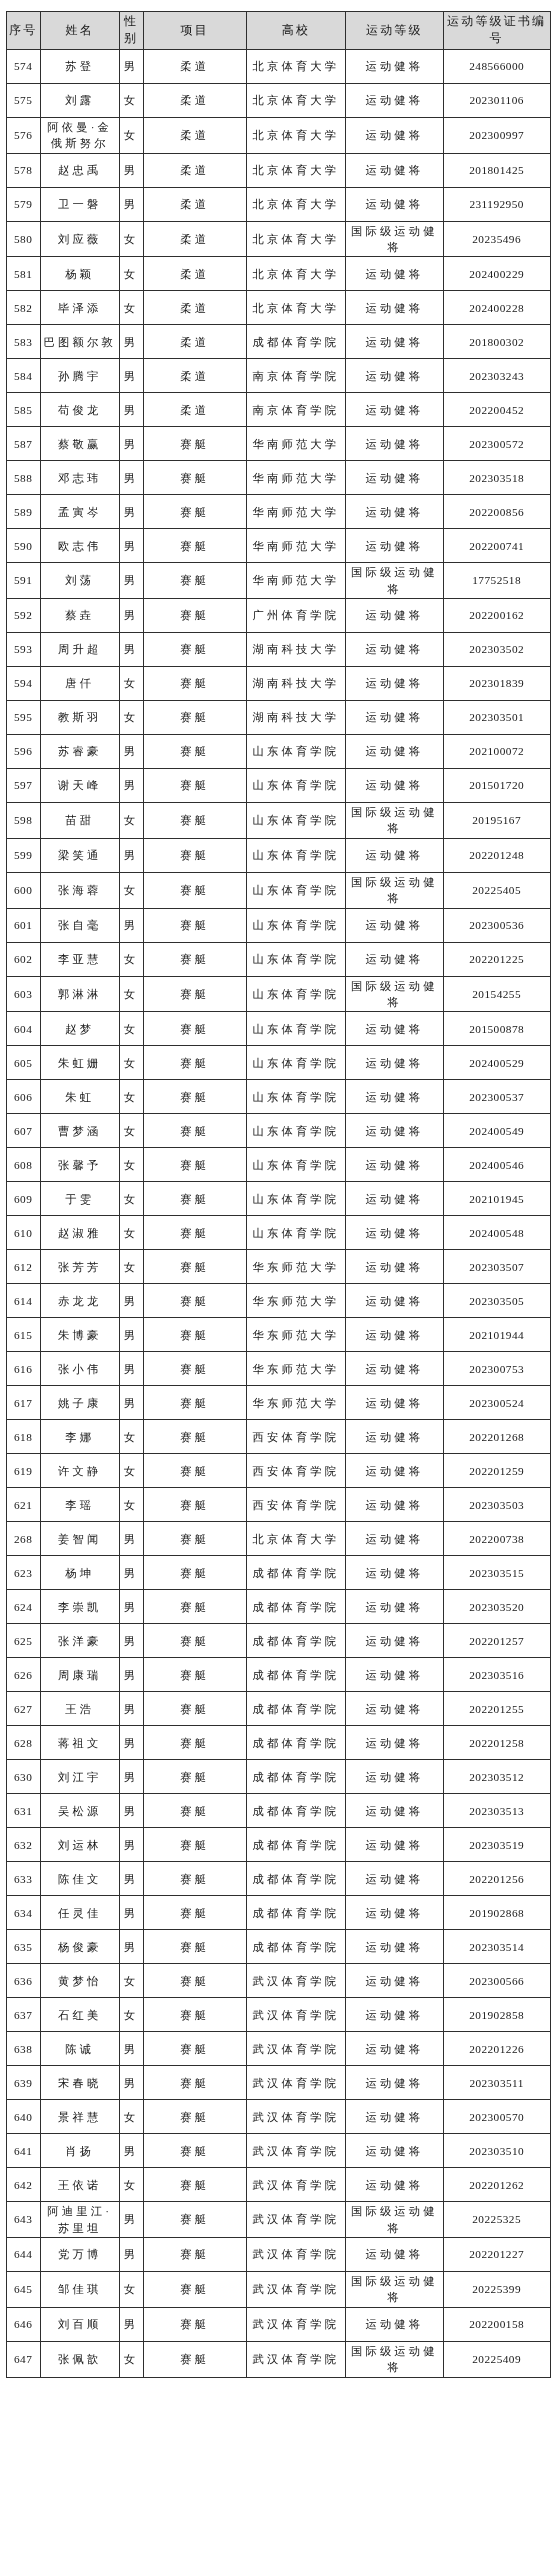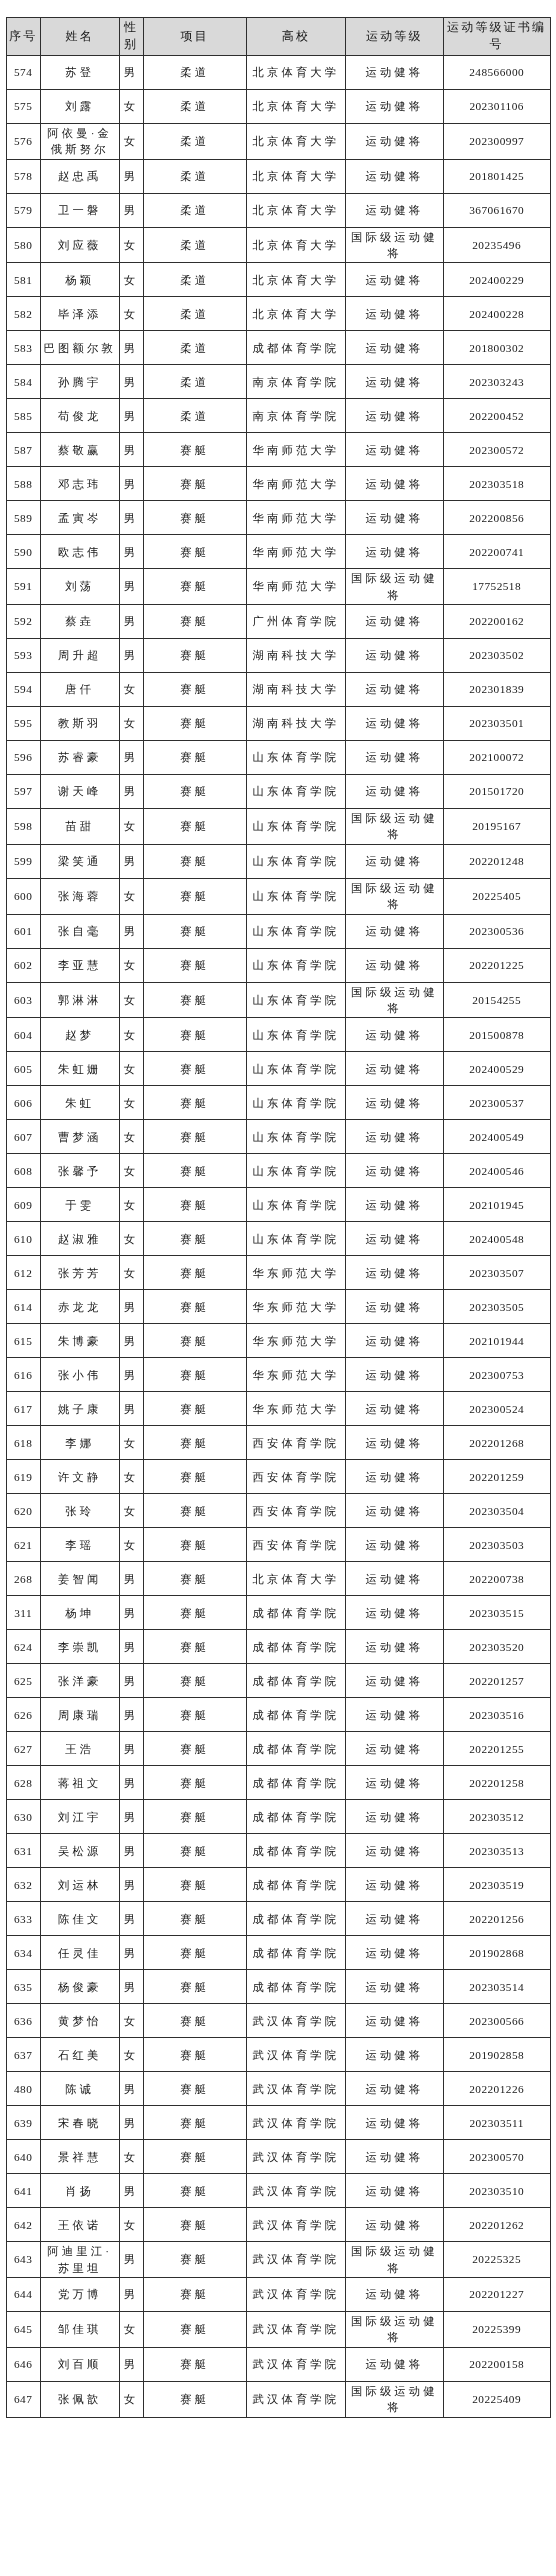--- a/index.html
+++ b/index.html
@@ -13,21 +13,21 @@
     width: 556px;
     height: 2855px;
     margin: 0 auto;
     background: #ffffff;
     overflow: hidden;
   }
   table.roster {
     border-collapse: collapse;
     table-layout: fixed;
     width: 545px;
-    margin: 17px auto 0 auto;
+    margin: 11px auto 0 auto;
     border: 1px solid #2e2e2e;
   }
   th, td {
     border-left: 0.5px solid #2e2e2e;
     border-right: 0.5px solid #2e2e2e;
     border-top: 1px solid #2e2e2e;
     border-bottom: 1px solid #2e2e2e;
     text-align: center;
     vertical-align: middle;
     padding: 1px 2.1px;
@@ -110,21 +110,21 @@
           <td class="c5">运动健将</td>
           <td class="c6">201801425</td>
         </tr>
         <tr>
           <td class="c0">579</td>
           <td class="c1">卫一磐</td>
           <td class="c2">男</td>
           <td class="c3">柔道</td>
           <td class="c4">北京体育大学</td>
           <td class="c5">运动健将</td>
-          <td class="c6">367061670</td>
+          <td class="c6">231192950</td>
         </tr>
         <tr>
           <td class="c0">580</td>
           <td class="c1">刘应薇</td>
           <td class="c2">女</td>
           <td class="c3">柔道</td>
           <td class="c4">北京体育大学</td>
           <td class="c5">国际级运动健将</td>
           <td class="c6">20235496</td>
         </tr>
@@ -446,48 +446,39 @@
         <tr>
           <td class="c0">619</td>
           <td class="c1">许文静</td>
           <td class="c2">女</td>
           <td class="c3">赛艇</td>
           <td class="c4">西安体育学院</td>
           <td class="c5">运动健将</td>
           <td class="c6">202201259</td>
         </tr>
         <tr>
-          <td class="c0">620</td>
-          <td class="c1">张玲</td>
-          <td class="c2">女</td>
-          <td class="c3">赛艇</td>
-          <td class="c4">西安体育学院</td>
-          <td class="c5">运动健将</td>
-          <td class="c6">202303504</td>
-        </tr>
-        <tr>
           <td class="c0">621</td>
           <td class="c1">李瑶</td>
           <td class="c2">女</td>
           <td class="c3">赛艇</td>
           <td class="c4">西安体育学院</td>
           <td class="c5">运动健将</td>
           <td class="c6">202303503</td>
         </tr>
         <tr>
           <td class="c0">268</td>
           <td class="c1">姜智闻</td>
           <td class="c2">男</td>
           <td class="c3">赛艇</td>
           <td class="c4">北京体育大学</td>
           <td class="c5">运动健将</td>
           <td class="c6">202200738</td>
         </tr>
         <tr>
-          <td class="c0">311</td>
+          <td class="c0">623</td>
           <td class="c1">杨坤</td>
           <td class="c2">男</td>
           <td class="c3">赛艇</td>
           <td class="c4">成都体育学院</td>
           <td class="c5">运动健将</td>
           <td class="c6">202303515</td>
         </tr>
         <tr>
           <td class="c0">624</td>
           <td class="c1">李崇凯</td>
@@ -599,21 +590,21 @@
         <tr>
           <td class="c0">637</td>
           <td class="c1">石红美</td>
           <td class="c2">女</td>
           <td class="c3">赛艇</td>
           <td class="c4">武汉体育学院</td>
           <td class="c5">运动健将</td>
           <td class="c6">201902858</td>
         </tr>
         <tr>
-          <td class="c0">480</td>
+          <td class="c0">638</td>
           <td class="c1">陈诚</td>
           <td class="c2">男</td>
           <td class="c3">赛艇</td>
           <td class="c4">武汉体育学院</td>
           <td class="c5">运动健将</td>
           <td class="c6">202201226</td>
         </tr>
         <tr>
           <td class="c0">639</td>
           <td class="c1">宋春晓</td>

